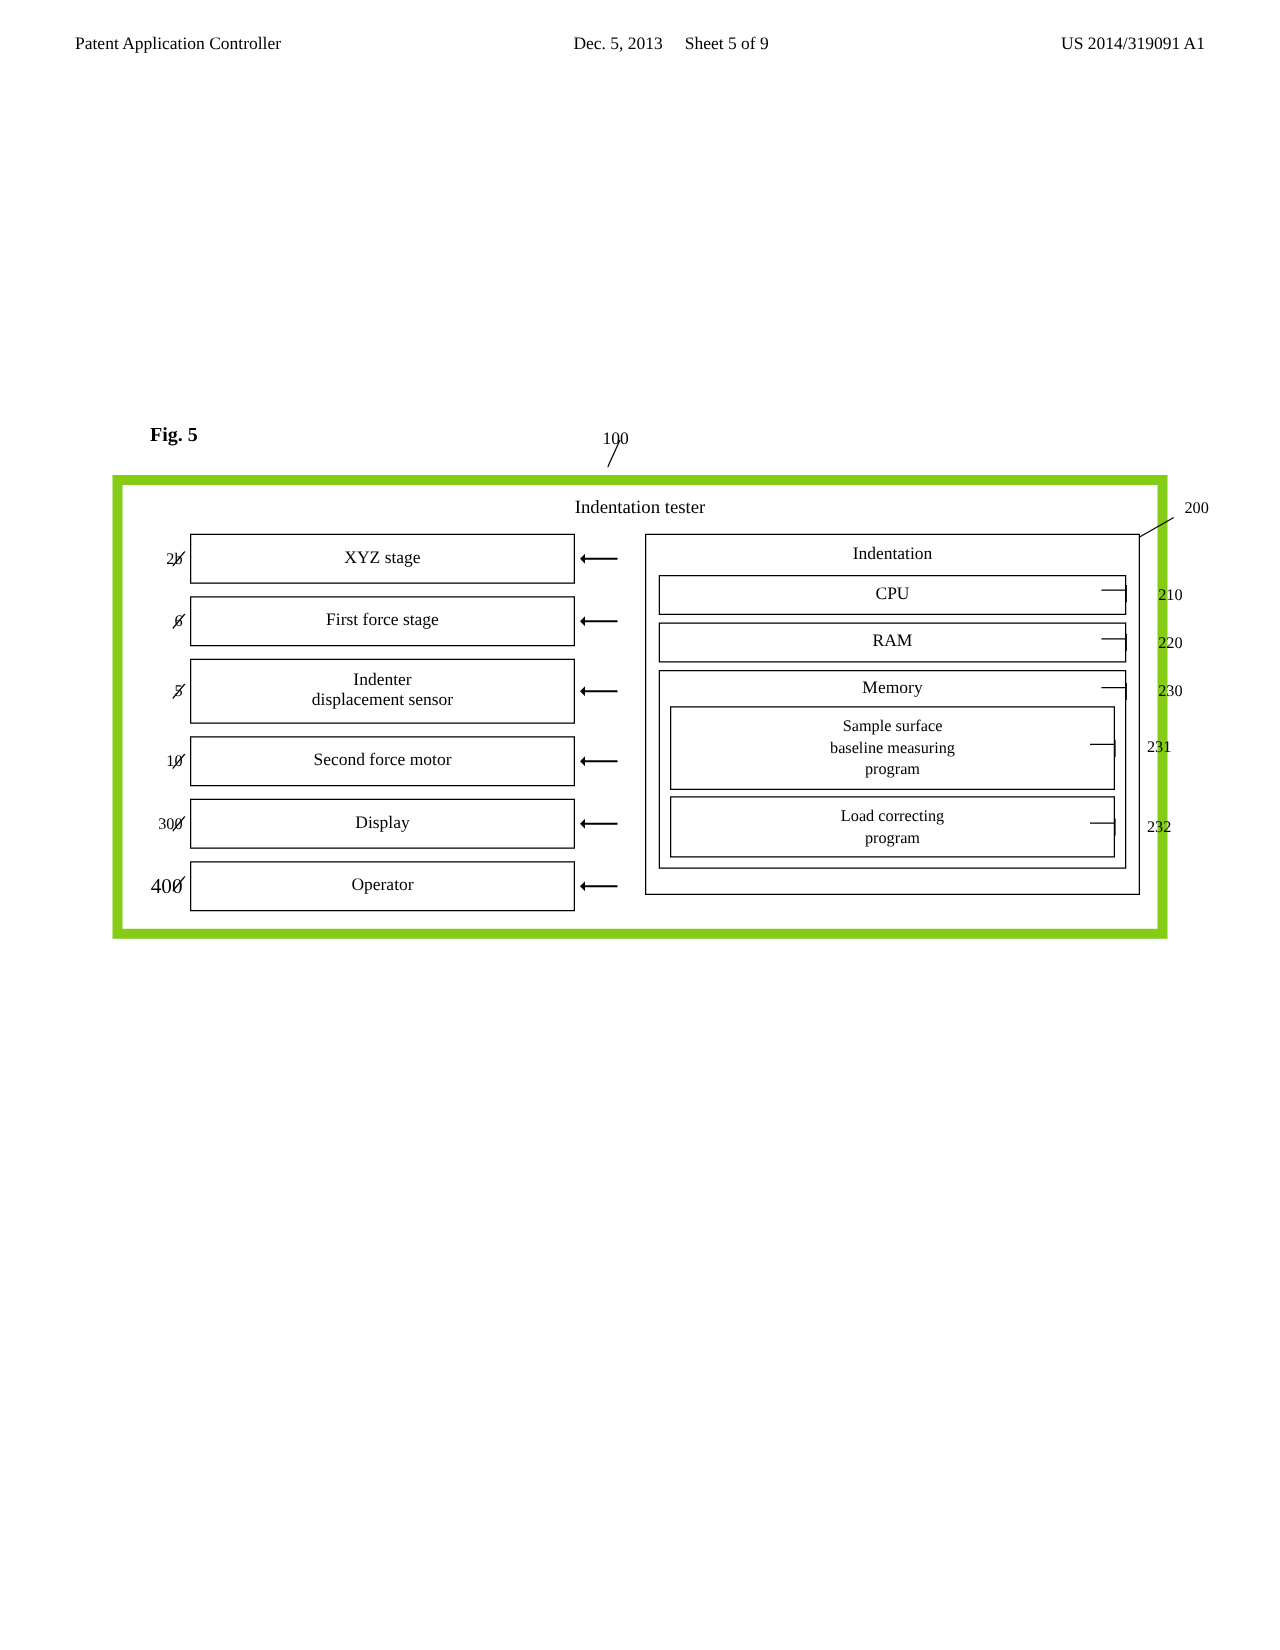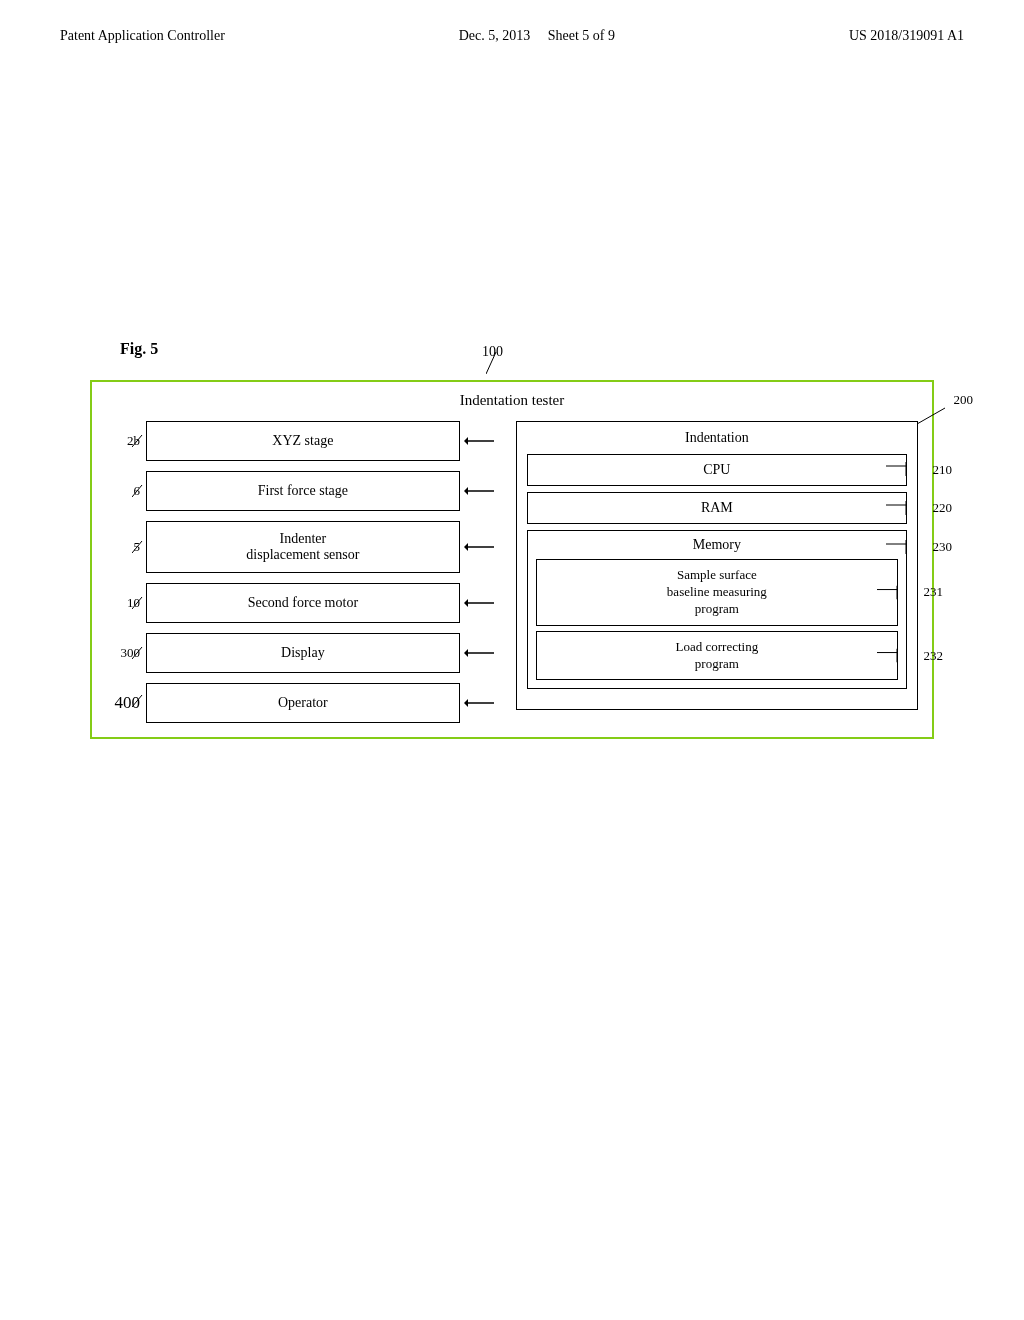--- a/index.html
+++ b/index.html
@@ -48,21 +48,21 @@
     
     .diagram-wrapper {
       position: absolute;
       top: 380px;
       left: 90px;
       right: 90px;
     }
 
     
     .outer-box {
-      border: 2px solid #84cc16;
+      border: 8px solid #84cc16;
       padding: 10px 14px 14px 14px;
       position: relative;
       width: 100%;
     }
 
     .outer-title {
       text-align: center;
       font-size: 15px;
       margin-bottom: 12px;
       font-weight: normal;
@@ -161,21 +161,21 @@
 <div class="page-header">
   <div class="header-left">
     <span>Patent Application Controller</span>
   </div>
   <div class="header-center">
     <span>Dec. 5, 2013</span>
     &nbsp;&nbsp;&nbsp;
     <span>Sheet 5 of 9</span>
   </div>
   <div class="header-right">
-    <span>US 2018/319091 A1</span>
+    <span>US 2014/319091 A1</span>
   </div>
 </div>
 
 <div class="fig-label">
   <span>Fig. 5</span>
 </div>
 
 <div class="diagram-wrapper">
 
   <div style="position:absolute; top:-36px; left:392px; font-size:14px;">

